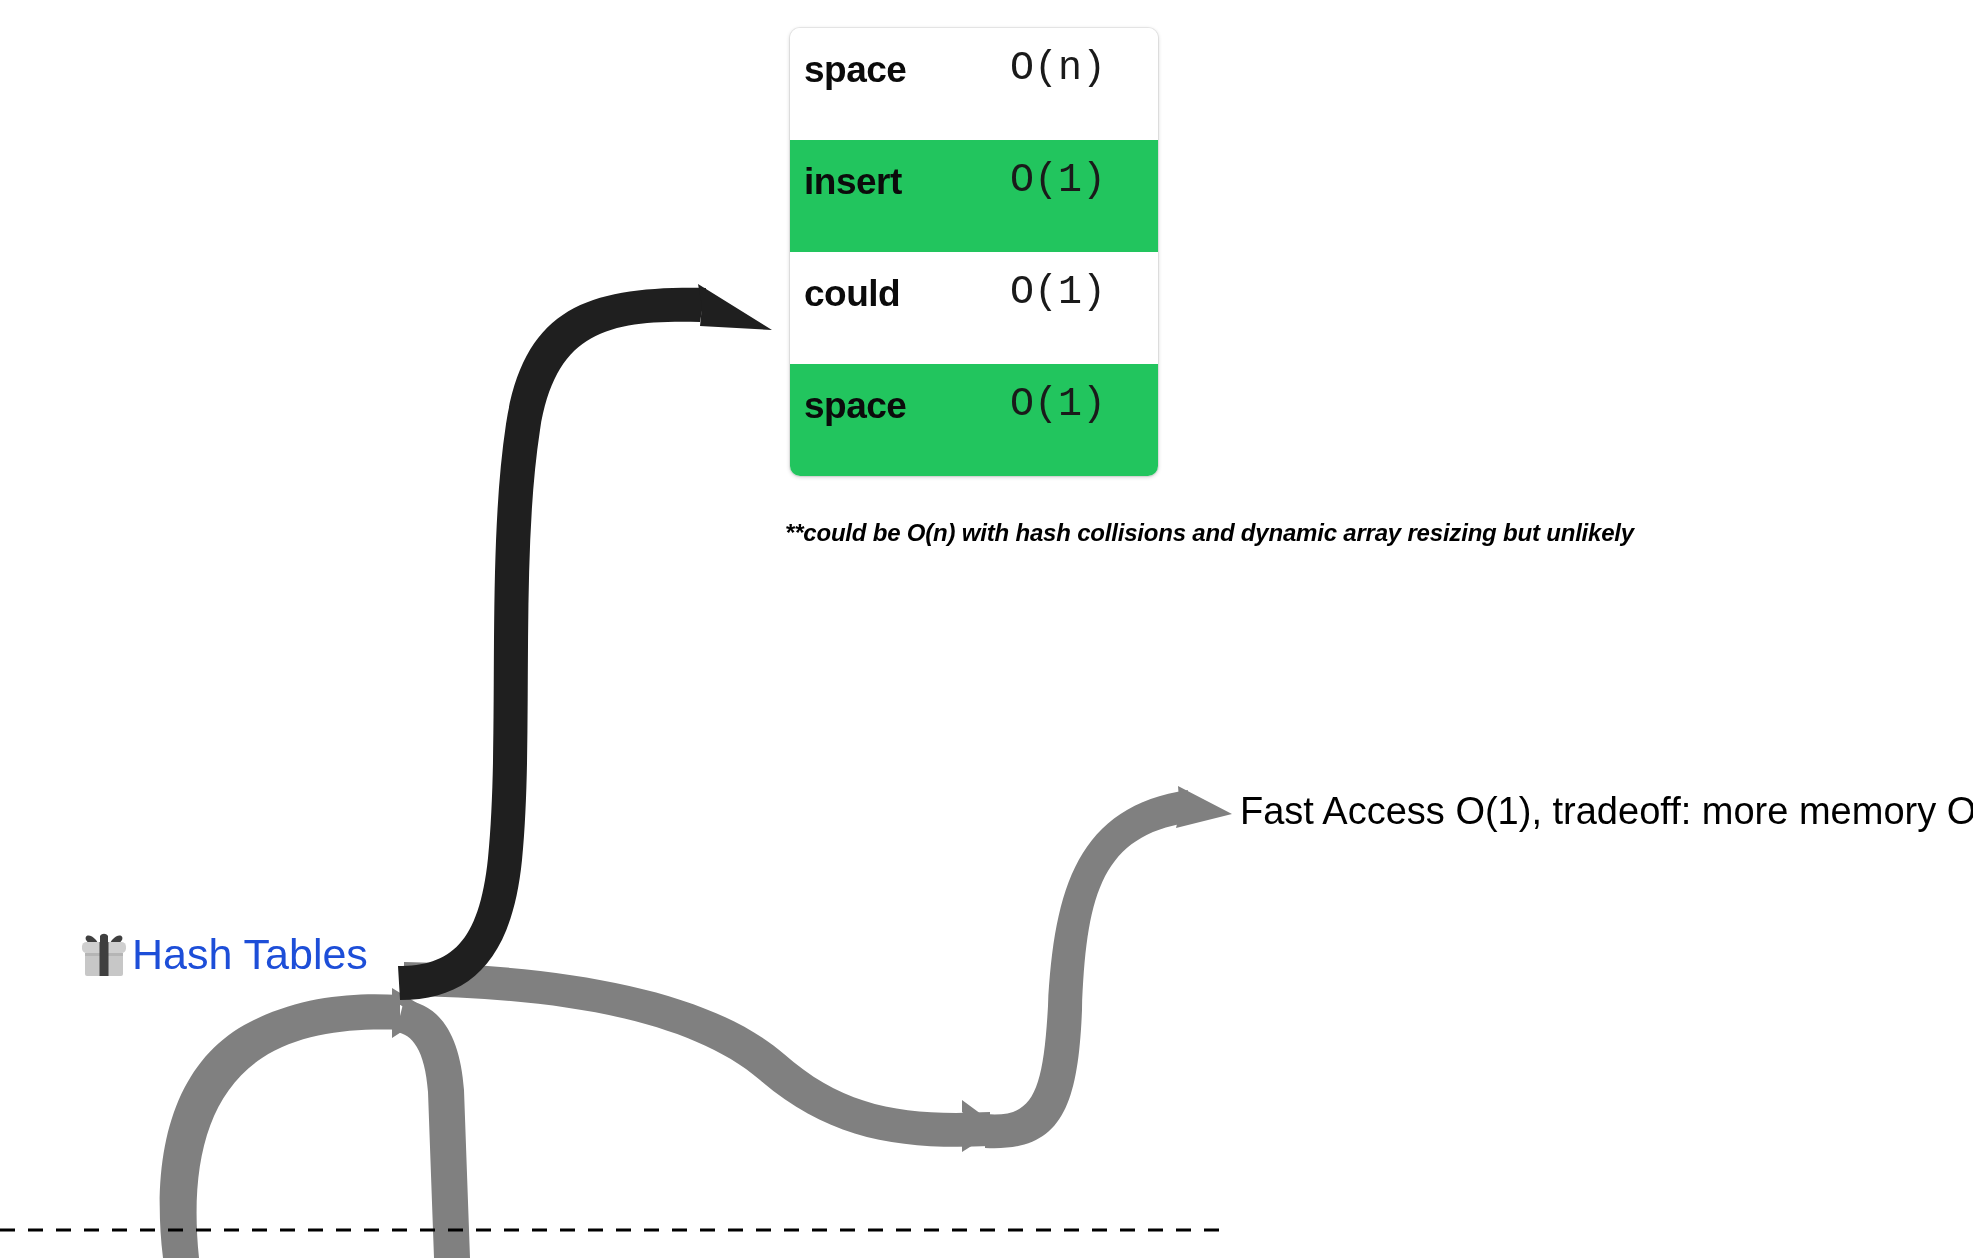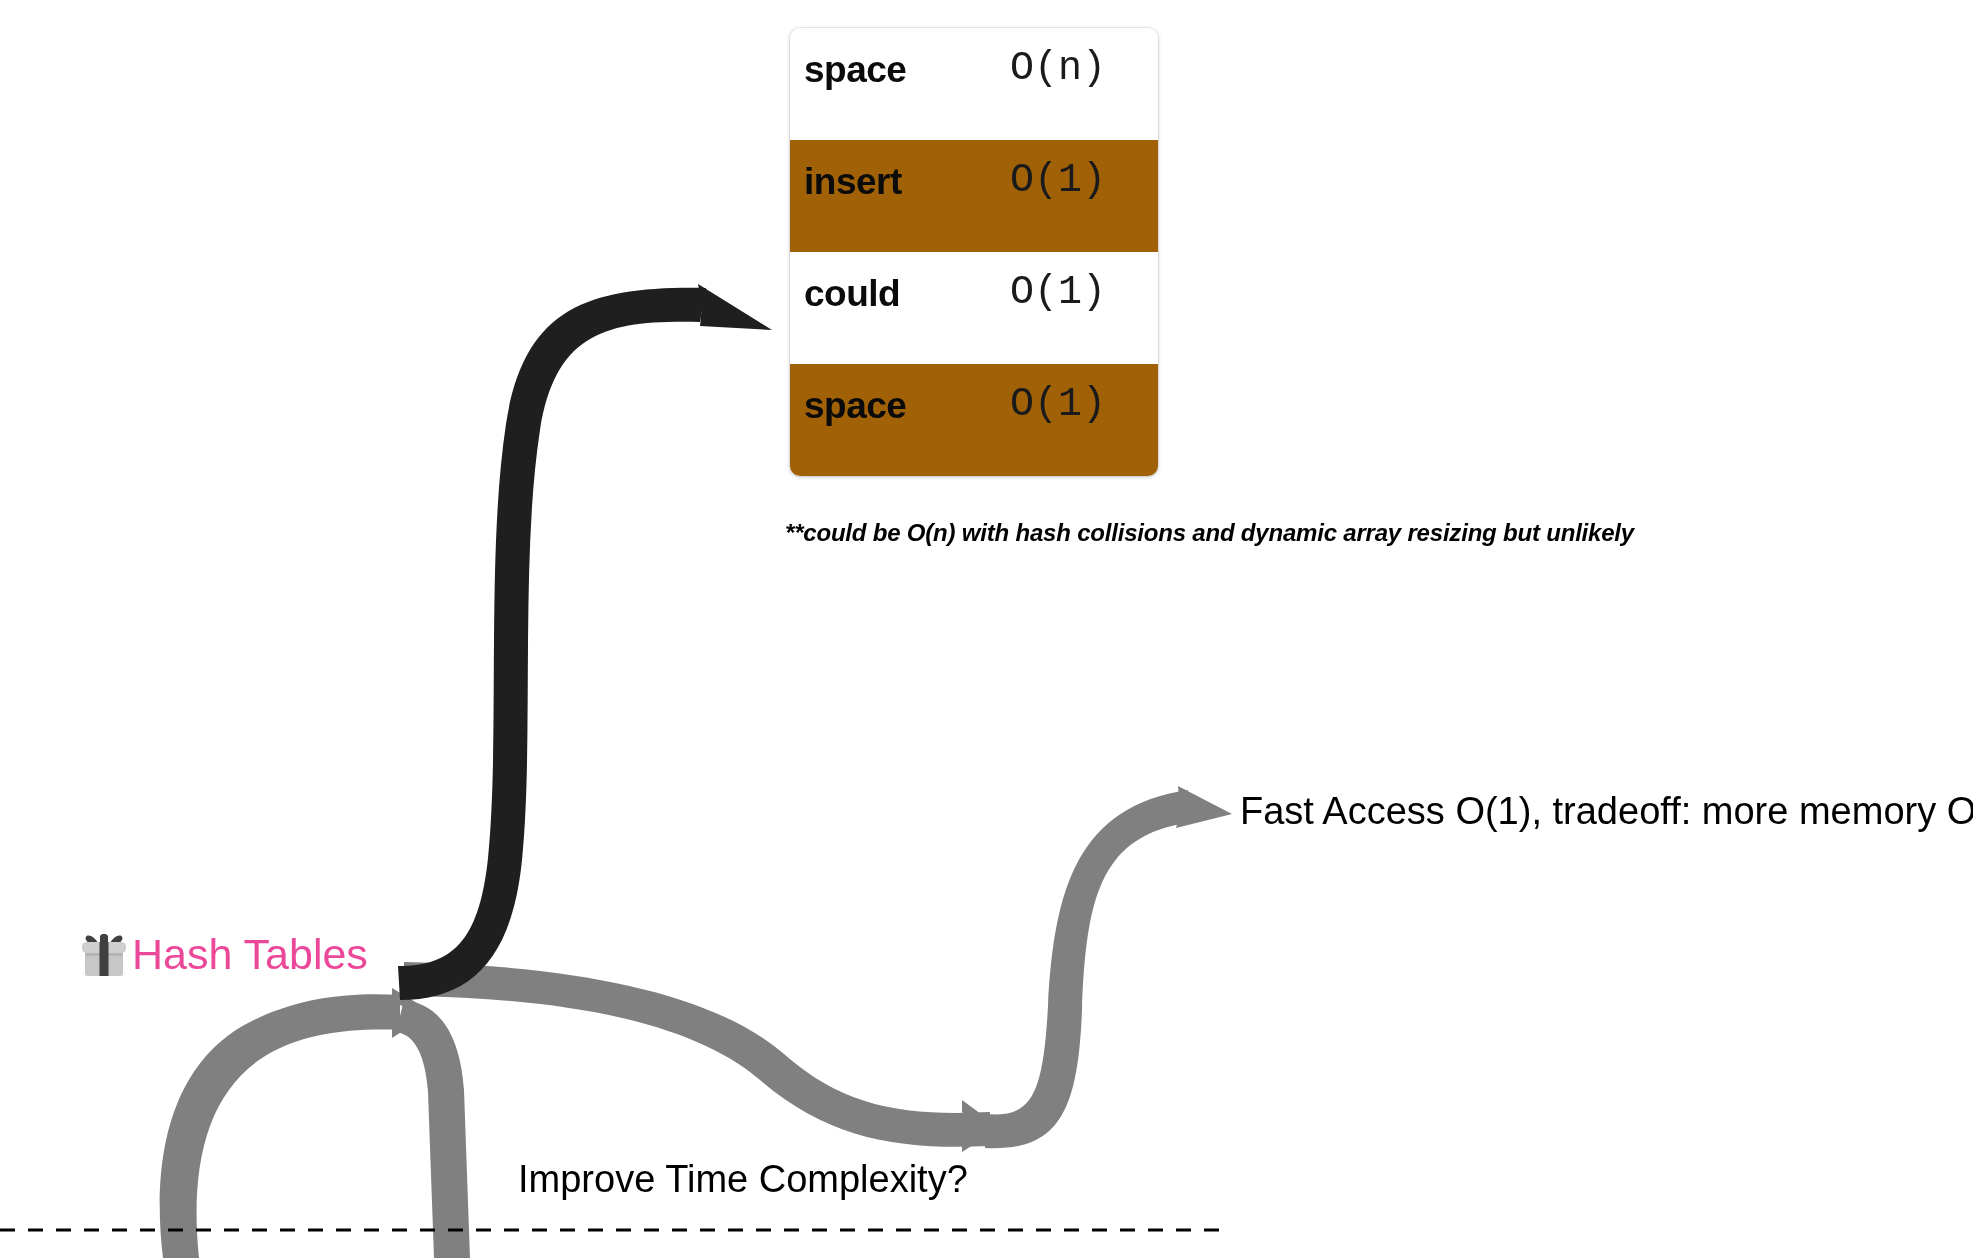--- a/index.html
+++ b/index.html
@@ -40,21 +40,21 @@
     background: #ffffff;
     box-shadow: 0 1px 4px rgba(0,0,0,0.20), 0 0 0 1px rgba(0,0,0,0.06);
   }
   .ct-row {
     display: flex;
     align-items: center;
     height: 112px;
     position: relative;
   }
   .ct-row.odd  { background: #ffffff; }
-  .ct-row.even { background: #a16207; }
+  .ct-row.even { background: #22c55e; }
   .ct-op {
     flex: 0 0 auto;
     width: 188px;
     padding-left: 14px;
     box-sizing: border-box;
     font-family: "Liberation Sans", sans-serif;
     font-weight: bold;
     font-size: 37px;
     color: #0b0b0b;
     letter-spacing: -0.5px;
@@ -89,21 +89,21 @@
   }
 
   
   .node-label {
     position: absolute;
     left: 78px;
     top: 928px;
     display: flex;
     align-items: center;
     font-size: 43px;
-    color: #ec4899;
+    color: #1d4ed8;
     white-space: nowrap;
   }
   .gift-icon {
     display: inline-block;
     width: 52px;
     height: 52px;
     position: relative;
     margin-right: 2px;
     flex: 0 0 auto;
   }
@@ -221,15 +221,14 @@
         <rect x="7" y="25" width="38" height="3" fill="#b5b5b5"></rect>
 
         <rect x="21.5" y="14" width="9" height="34" fill="#3f3f3f"></rect>
       </svg>
     </span>
     <span>Hash Tables</span>
   </div>
 
   <div class="edge-label" id="label-fast-access">Fast Access O(1), tradeoff: more memory O(n)</div>
 
-  <div class="edge-label" id="label-improve">Improve Time Complexity?</div>
 
 </div>
 
 </body></html>

